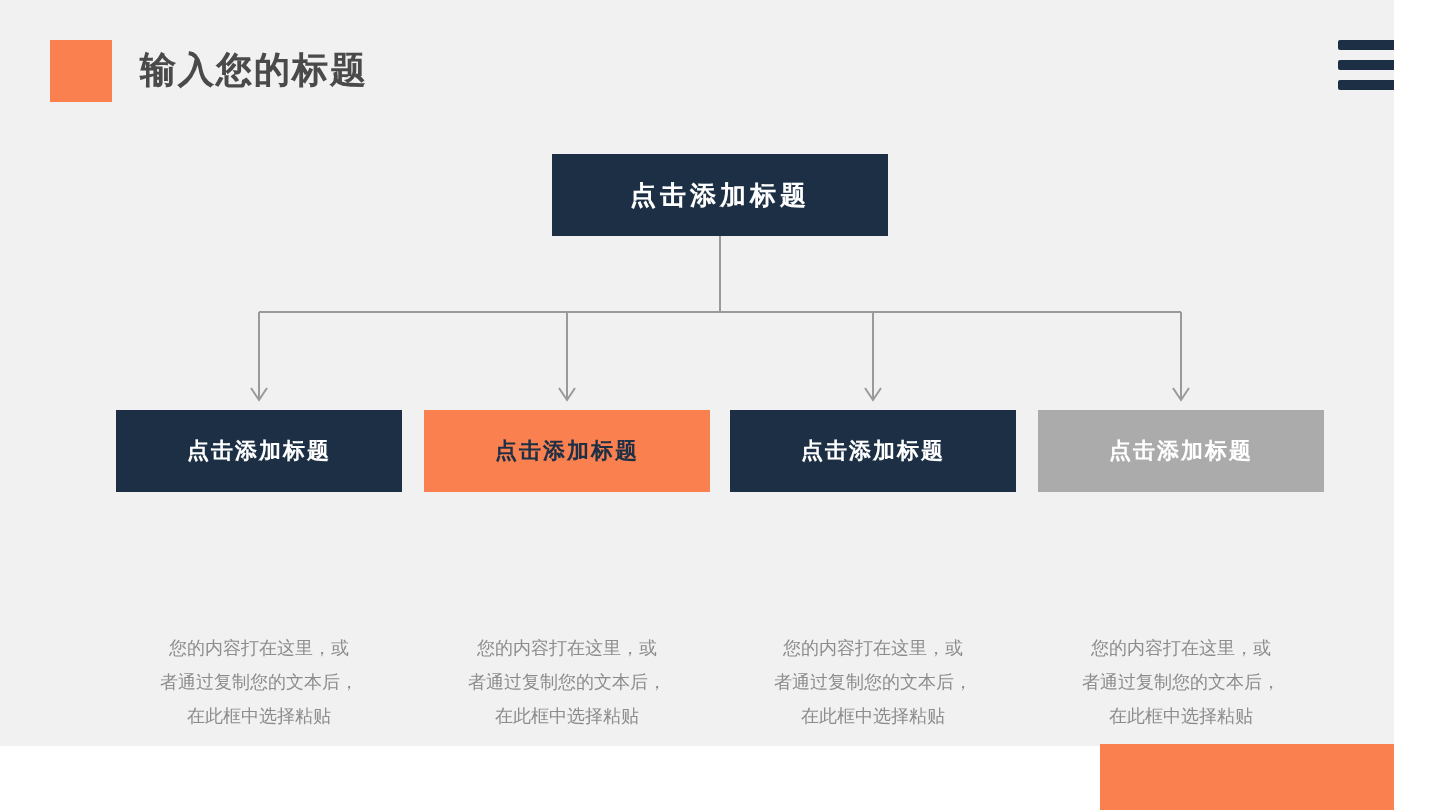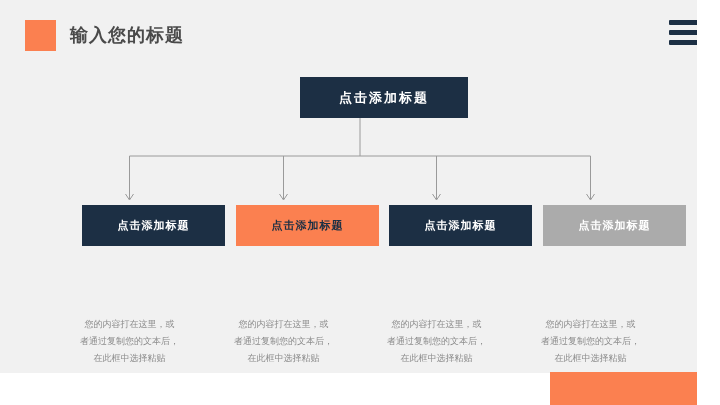--- a/index.html
+++ b/index.html
@@ -77,21 +77,20 @@
     pointer-events: none;
   }
 
   .node-box {
     position: absolute;
     display: flex;
     align-items: center;
     justify-content: center;
     box-sizing: border-box;
     text-align: left;
-    margin-left: 24px;
   }
   #root-node {
     left: 276px;
     top: 77px;
     width: 168px;
     height: 41px;
     background: #1c2f44;
     color: #ffffff;
     font-size: 13px;
     font-weight: bold;

